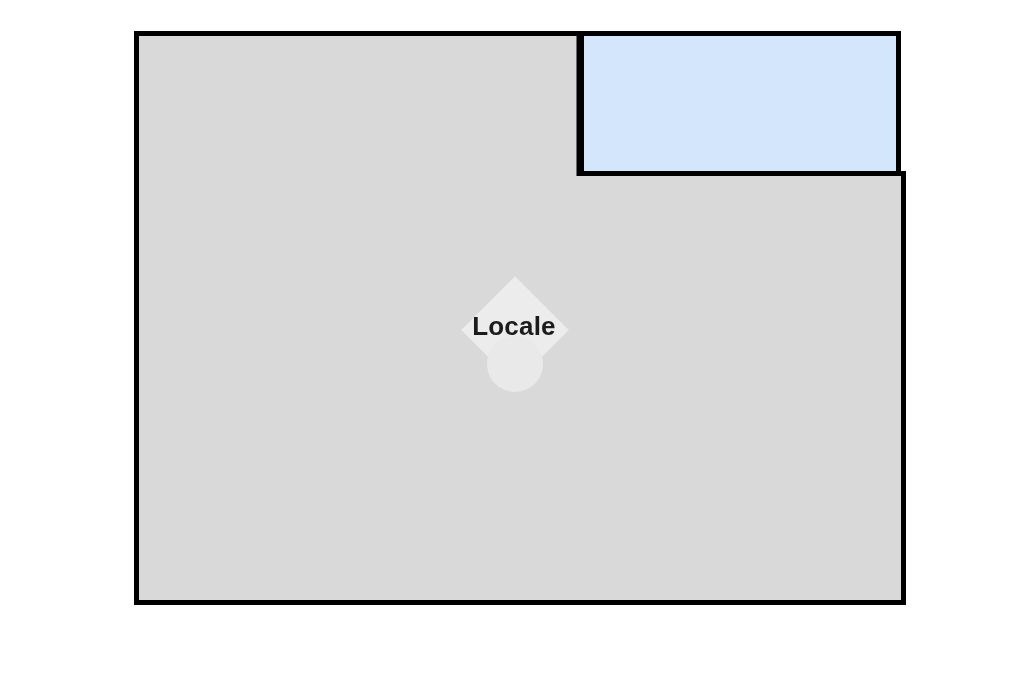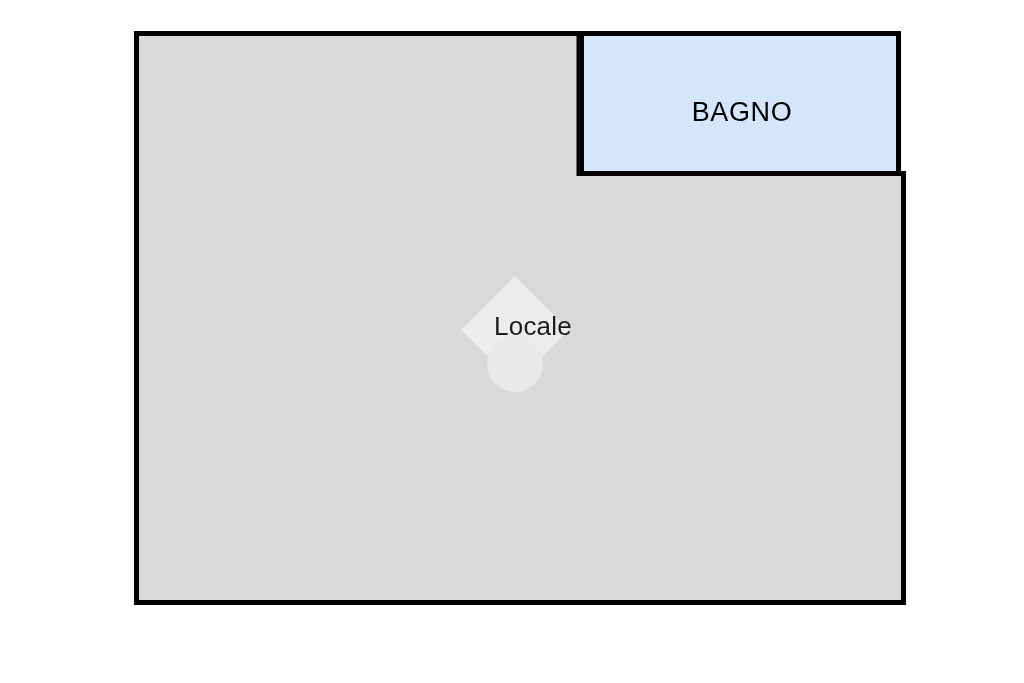--- a/index.html
+++ b/index.html
@@ -37,24 +37,23 @@
     white-space: nowrap;
     transform: translate(-50%, -50%);
     text-align: center;
     pointer-events: none;
   }
 
   #label-locale {
     left: 514px;
     top: 326px;
     font-size: 26px;
-    font-weight: 400;
+    font-weight: 700;
     color: #1c1c1c;
     letter-spacing: 0.2px;
-    margin-left: 19px;
   }
 
   #label-bagno {
     left: 742px;
     top: 112px;
     font-size: 27px;
     font-weight: 400;
     color: #000000;
     letter-spacing: 0.6px;
   }
@@ -71,15 +70,14 @@
     <g opacity="0.8">
       <rect x="477" y="292" width="76" height="76" transform="rotate(45 515 330)" fill="#f1f1f1"></rect>
       <circle cx="515" cy="364" r="28" fill="#eeeeee"></circle>
     </g>
 
     <rect x="581.5" y="33.5" width="317" height="140" fill="#d4e6fc" stroke="#000000" stroke-width="5" stroke-linejoin="miter"></rect>
   </svg>
 
   <div class="room-label" id="label-locale">Locale</div>
 
-  <div class="room-label" id="label-bagno">BAGNO</div>
 
 </div>
 
 </body></html>

